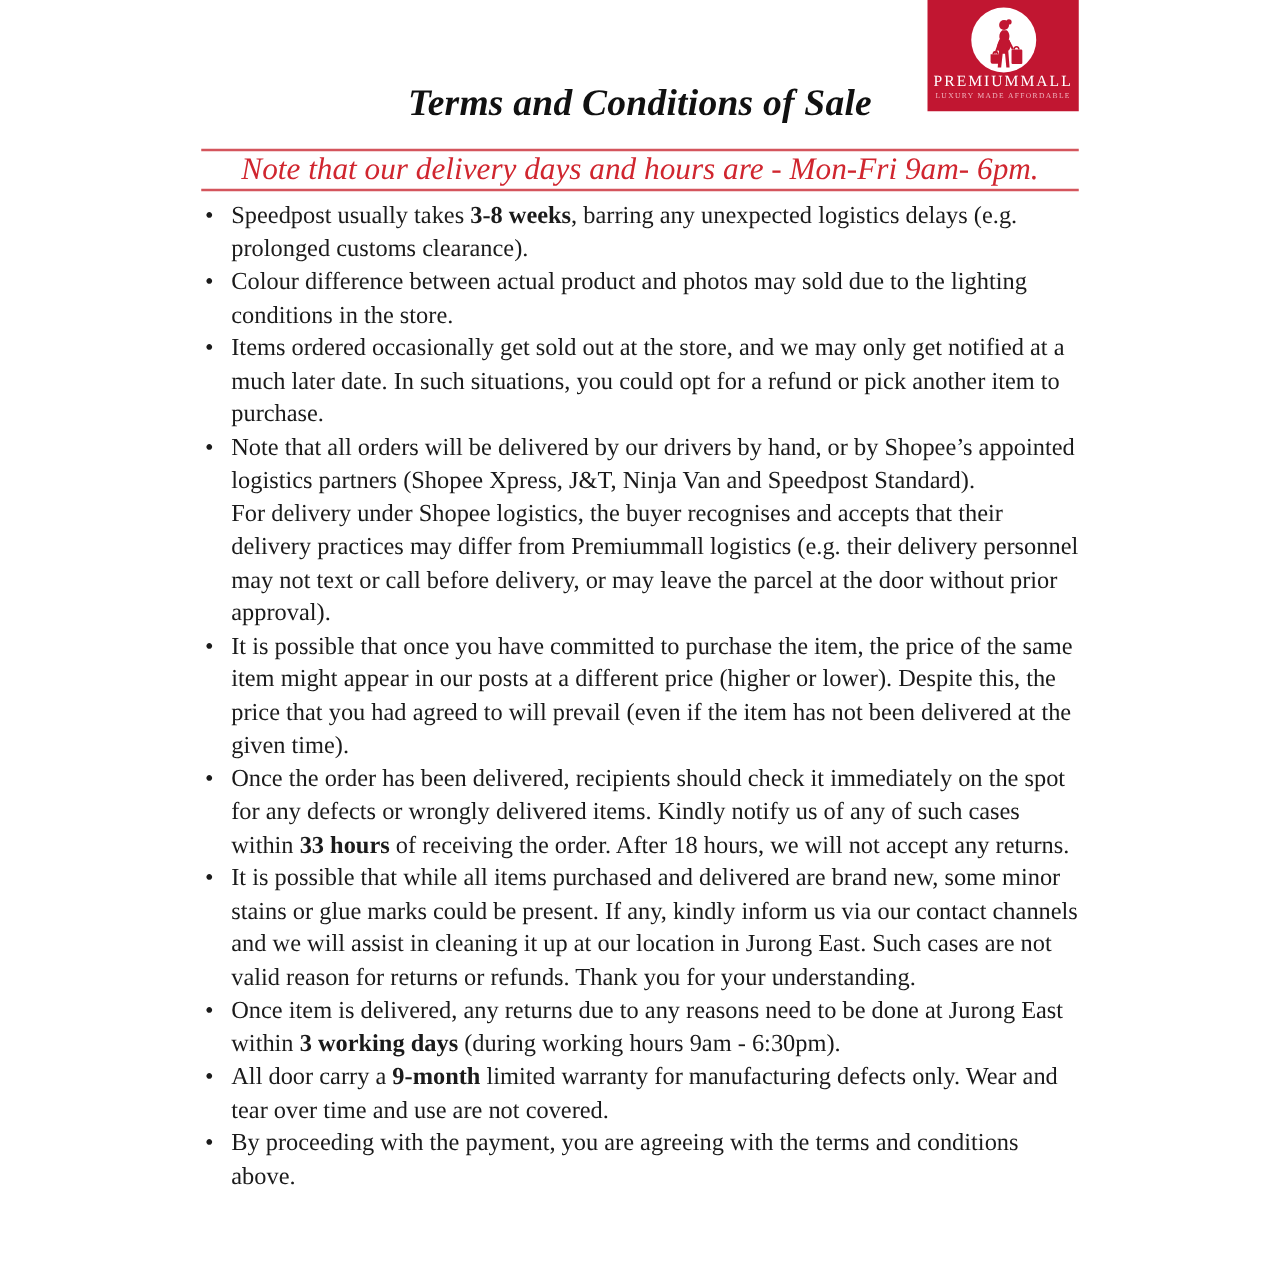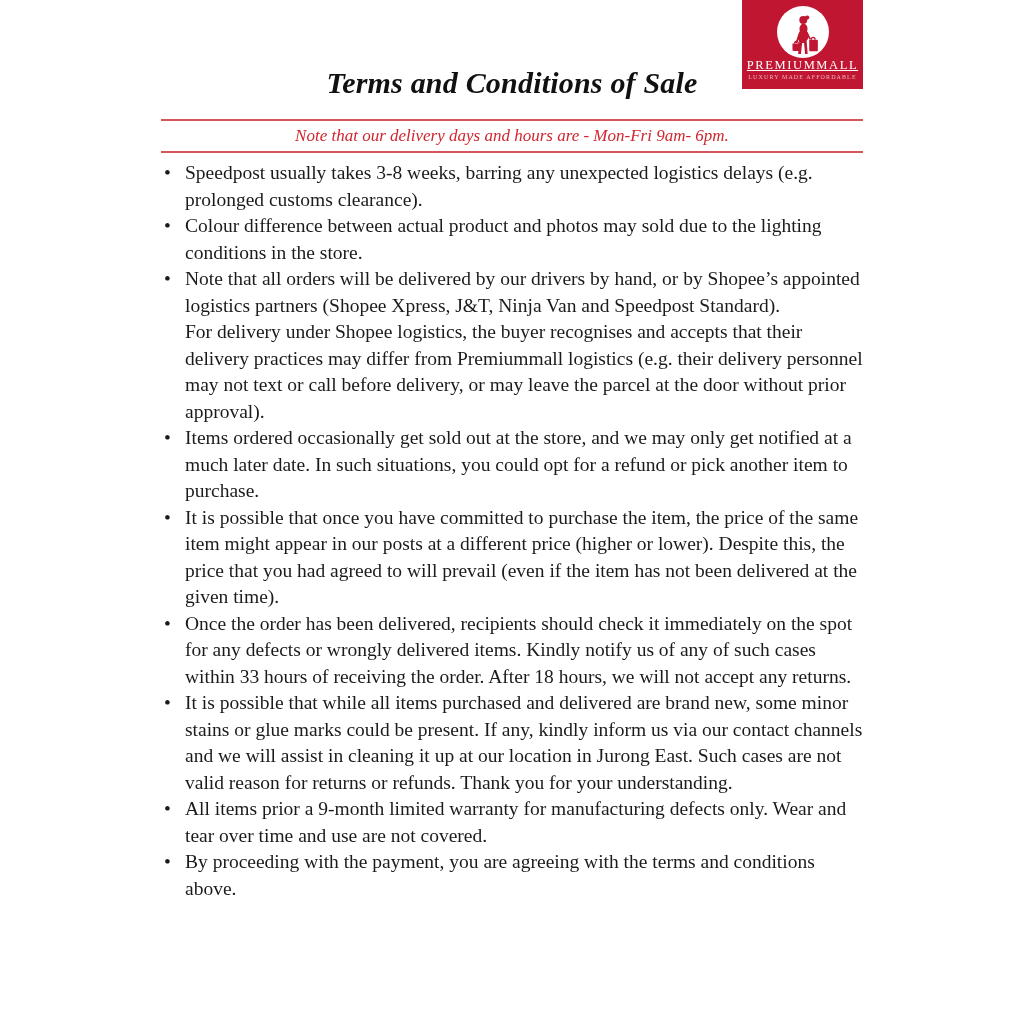--- a/index.html
+++ b/index.html
@@ -26,21 +26,21 @@
   .logo-circle {
     width: 52px; height: 52px;
     background: #ffffff; border-radius: 50%;
     margin: 6px auto 1px auto;
     display: flex; align-items: flex-end; justify-content: center;
     overflow: hidden;
   }
   .logo-circle svg { width: 38px; height: 45px; color: var(--brand-red, #c11631); display: block; }
   .logo-wordmark {
     color: #ffffff; font-size: 12.5px; letter-spacing: 1.6px;
-    line-height: 13px; white-space: nowrap; text-decoration: underline;
+    line-height: 13px; white-space: nowrap;
   }
   .logo-tagline {
     color: var(--tagline-pink, #efb3bd); font-size: 6px;
     letter-spacing: 1.1px; line-height: 8px; margin-top: 1px; white-space: nowrap;
   }
 
   
   .title {
     position: absolute; top: 66px; left: 0; width: 1024px;
     margin: 0; text-align: center;
@@ -49,39 +49,39 @@
     font-style: italic;
   }
   .note-band {
     position: absolute; left: 161px; top: 119px; width: 702px;
     border-top: 2px solid var(--rule-red, #d4555c);
     border-bottom: 2px solid var(--rule-red, #d4555c);
     padding: 3px 0 4px 0;
   }
   .note-text {
     text-align: center; font-style: italic;
-    font-size: 17px; line-height: 23px;
+    font-size: 25px; line-height: 23px;
     color: var(--note-red, #d0262f);
   }
 
   
   .terms {
     position: absolute; left: 162px; top: 160px; width: 702px;
     margin: 0; padding: 0; list-style: none;
     font-size: 19.5px; line-height: 26.5px;
   }
   .terms li {
     position: relative; padding-left: 23px;
     white-space: pre-wrap;
   }
   .terms li::before {
     content: "\2022";
     position: absolute; left: 2px; top: 0;
   }
-  .terms b { font-weight: 400; }
+  .terms b { font-weight: 700; }
 </style>
 </head>
 <body>
 
 <div class="page">
 
   <div class="logo">
     <div class="logo-circle">
       <svg viewBox="0 0 44 50" aria-hidden="true">
         <g fill="currentColor">
@@ -103,23 +103,24 @@
 
   <h1 class="title">Terms and Conditions of Sale</h1>
 
   <div class="note-band">
     <div class="note-text">Note that our delivery days and hours are - Mon-Fri 9am- 6pm.</div>
   </div>
 
   <ul class="terms">
       <li><span>Speedpost usually takes </span><b>3-8 weeks</b><span>, barring any unexpected logistics delays (e.g. prolonged customs clearance).</span></li>
       <li><span>Colour difference between actual product and photos may sold due to the lighting conditions in the store.</span></li>
+      <li><span>Items ordered occasionally get sold out at the store, and we may only get notified at a much later date. In such situations, you could opt for a refund or pick another item to purchase.</span></li>
       <li><span>Note that all orders will be delivered by our drivers by hand, or by Shopee’s appointed logistics partners (Shopee Xpress, J&amp;T, Ninja Van and Speedpost Standard).
 For delivery under Shopee logistics, the buyer recognises and accepts that their delivery practices may differ from Premiummall logistics (e.g. their delivery personnel may not text or call before delivery, or may leave the parcel at the door without prior approval).</span></li>
-      <li><span>Items ordered occasionally get sold out at the store, and we may only get notified at a much later date. In such situations, you could opt for a refund or pick another item to purchase.</span></li>
       <li><span>It is possible that once you have committed to purchase the item, the price of the same item might appear in our posts at a different price (higher or lower). Despite this, the price that you had agreed to will prevail (even if the item has not been delivered at the given time).</span></li>
       <li><span>Once the order has been delivered, recipients should check it immediately on the spot for any defects or wrongly delivered items. Kindly notify us of any of such cases within </span><b>33 hours</b><span> of receiving the order. After 18 hours, we will not accept any returns.</span></li>
       <li><span>It is possible that while all items purchased and delivered are brand new, some minor stains or glue marks could be present. If any, kindly inform us via our contact channels and we will assist in cleaning it up at our location in Jurong East. Such cases are not valid reason for returns or refunds. Thank you for your understanding.</span></li>
-      <li><span>All items prior a </span><b>9-month</b><span> limited warranty for manufacturing defects only. Wear and tear over time and use are not covered.</span></li>
+      <li><span>Once item is delivered, any returns due to any reasons need to be done at Jurong East within </span><b>3 working days</b><span> (during working hours 9am - 6:30pm).</span></li>
+      <li><span>All door carry a </span><b>9-month</b><span> limited warranty for manufacturing defects only. Wear and tear over time and use are not covered.</span></li>
       <li><span>By proceeding with the payment, you are agreeing with the terms and conditions above.</span></li>
     </ul>
 
 </div>
 
 </body></html>

